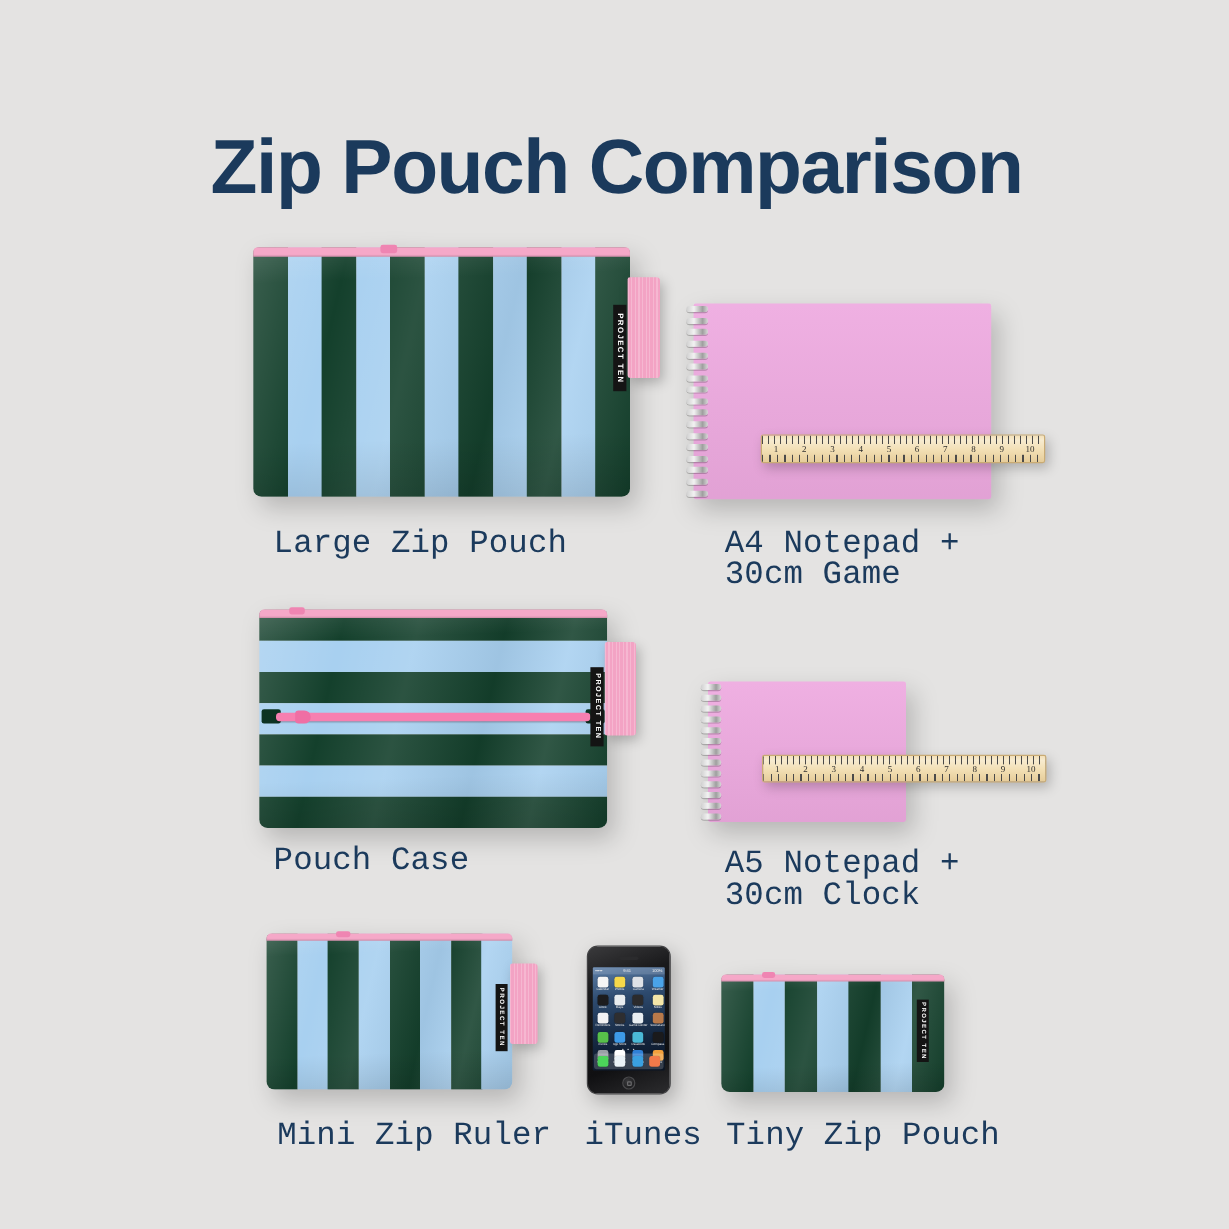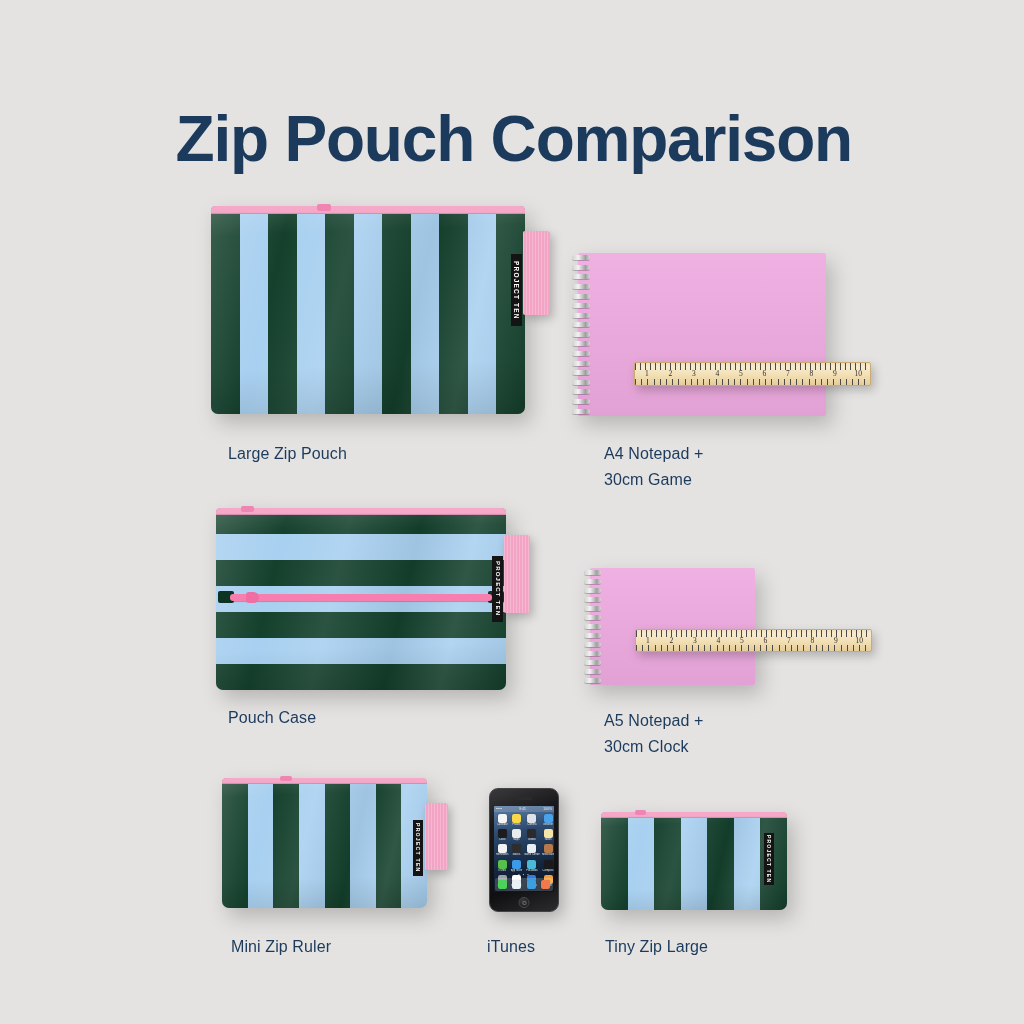--- a/index.html
+++ b/index.html
@@ -27,25 +27,25 @@
     letter-spacing: -1.2px;
     color: #1b3a5c;
     font-family: "Liberation Sans", sans-serif;
     margin-top: 34px;
   }
 
   
   .item-label {
     position: absolute;
     color: #1b3a5c;
-    font-size: 16px;
+    font-size: 27px;
     line-height: 26px;
     letter-spacing: 0.1px;
     white-space: pre-line;
-    font-family: Liberation Sans, sans-serif;
+    font-family: Liberation Mono, monospace;
   }
 
   
   .pouch {
     position: absolute;
     border-radius: 5px;
     overflow: visible;
     filter: drop-shadow(6px 9px 10px rgba(0,0,0,0.20));
   }
   .pouch-body {
@@ -589,15 +589,15 @@
           <div class="stripe blue" style="left: 71.4286%; width: 14.4357%; top: 0px; bottom: 0px;"></div>
           <div class="stripe" style="left: 85.7143%; width: 14.4357%; top: 0px; bottom: 0px;"></div>
         </div>
       <div class="sheen"></div>
       <div class="sheen2"></div>
     </div>
     <div class="zip-top" style="height:6px;"></div>
     <div class="zip-slider" style="left:34px; top:-2px; width:11px; height:5px;"></div>
   </div>
   <div class="brand-label" style="left:764px; top:833px; width:10px; height:52px; font-size:5px;">PROJECT TEN</div>
-  <div class="item-label" style="left:605px; top:934px;">Tiny Zip Large</div>
+  <div class="item-label" style="left:605px; top:934px;">Tiny Zip Pouch</div>
 
 </div>
 
 </body></html>

